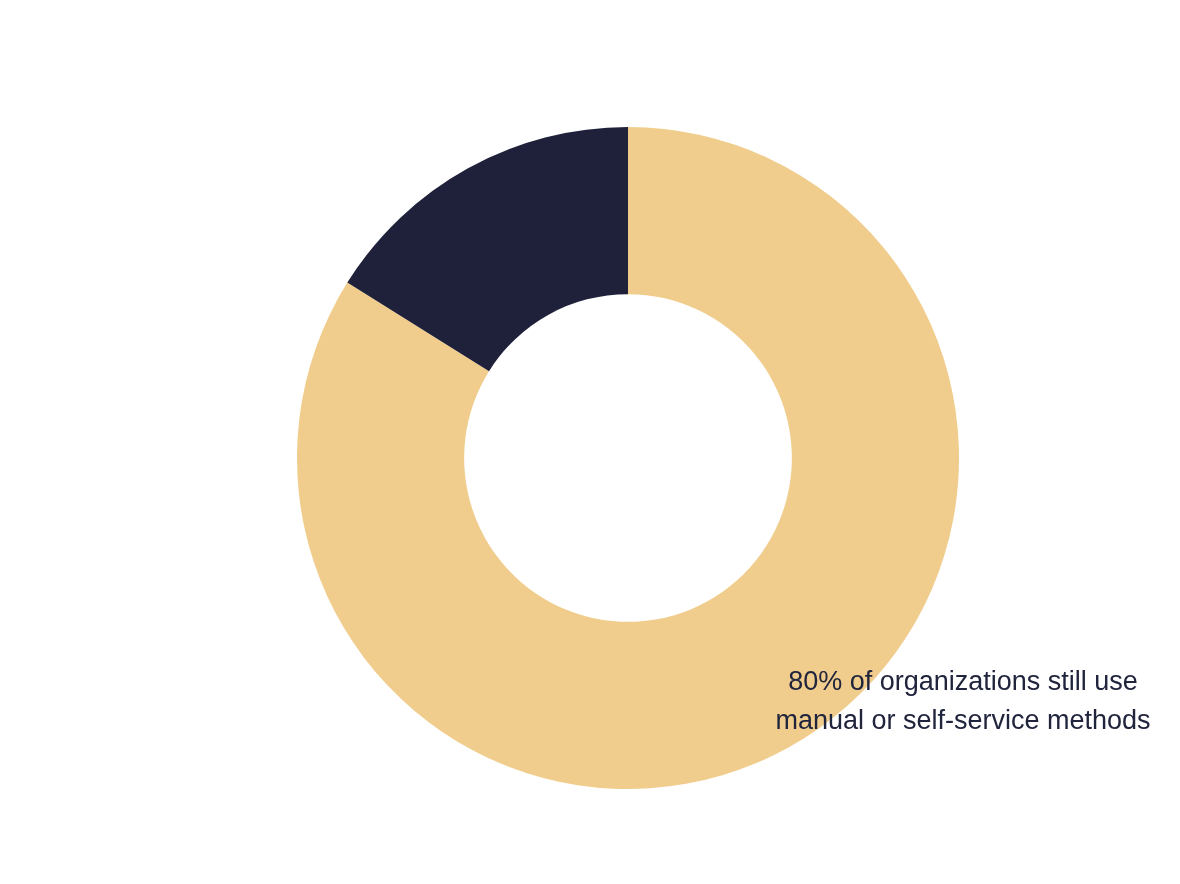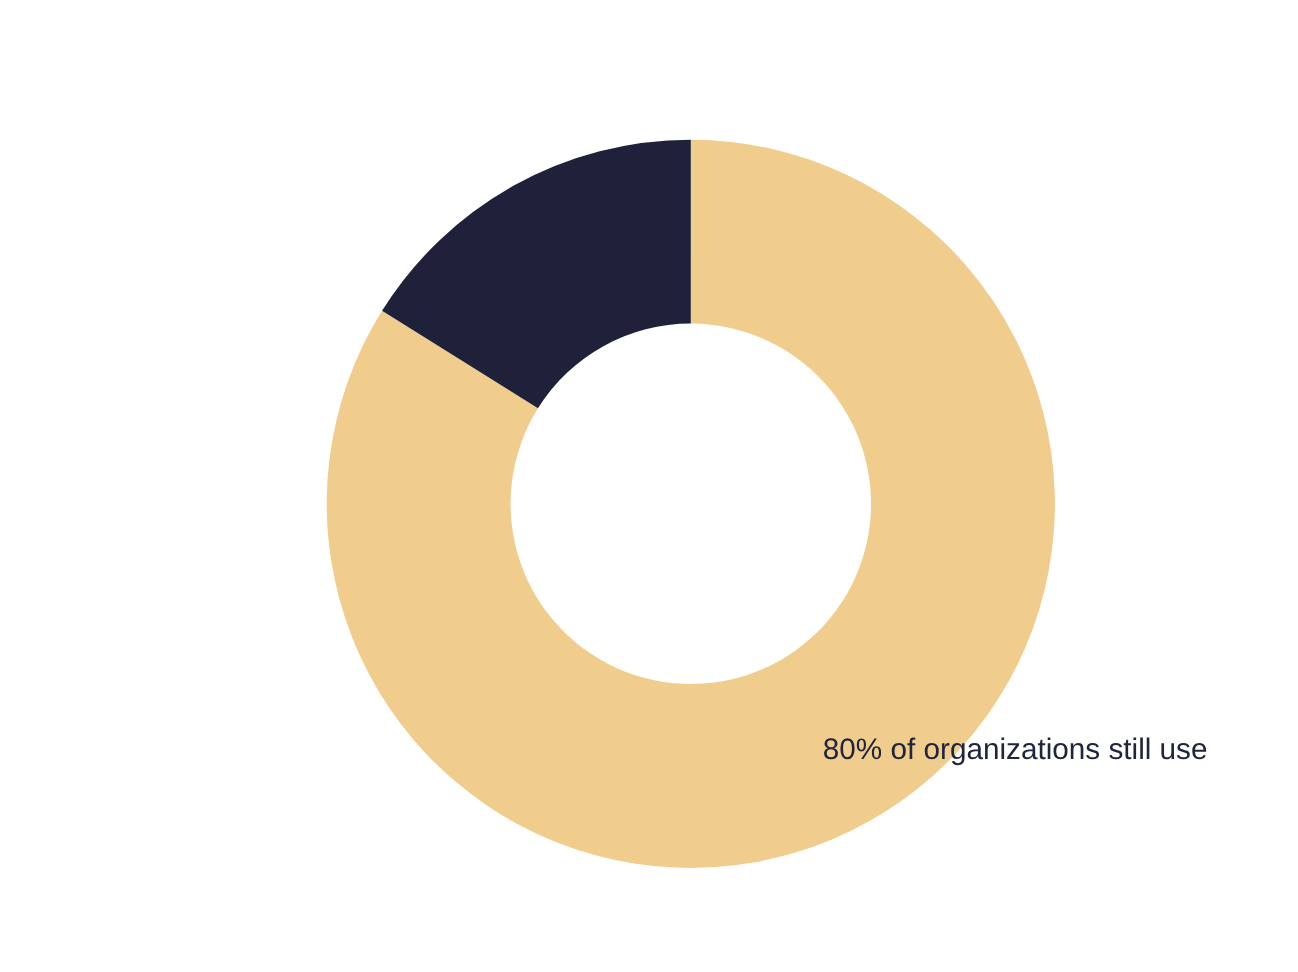--- a/index.html
+++ b/index.html
@@ -55,20 +55,21 @@
   .caption {
     position: absolute;
     left: 708px;
     top: 646px;
     width: 430px;
     font-family: "Liberation Sans", sans-serif;
     font-size: 27px;
     font-weight: 400;
     line-height: 39px;
     color: #20243C;
+    text-align: center;
   }
   .caption-line {
     display: block;
     white-space: nowrap;
   }
 </style>
 </head>
 <body>
 
 <div class="canvas">
@@ -78,16 +79,17 @@
     <svg class="donut-svg" viewBox="0 0 1180 884">
 
       <path id="slice-majority" fill="#F0CD8C" fill-rule="evenodd" d="M 588 111 A 331 331 0 1 1 307.3 266.6 L 449.05 355.18 A 163.845 163.845 0 1 0 588 278.15 Z"></path>
 
       <path id="slice-minority" fill="#1E2139" d="M 588 111 L 588 278.15 A 163.845 163.845 0 0 0 449.05 355.18 L 307.3 266.6 A 331 331 0 0 1 588 111 Z"></path>
     </svg>
 
 
     <figcaption class="caption">
       <span class="caption-line">80% of organizations still use</span>
+      <span class="caption-line">manual or self-service methods</span>
     </figcaption>
 
   </figure>
 </div>
 
 </body></html>

